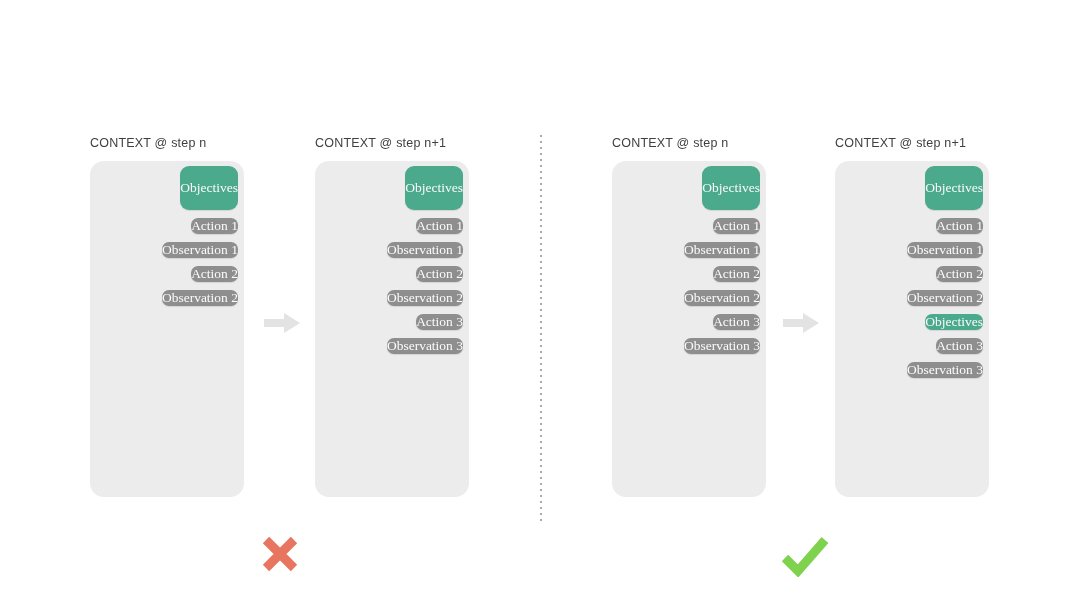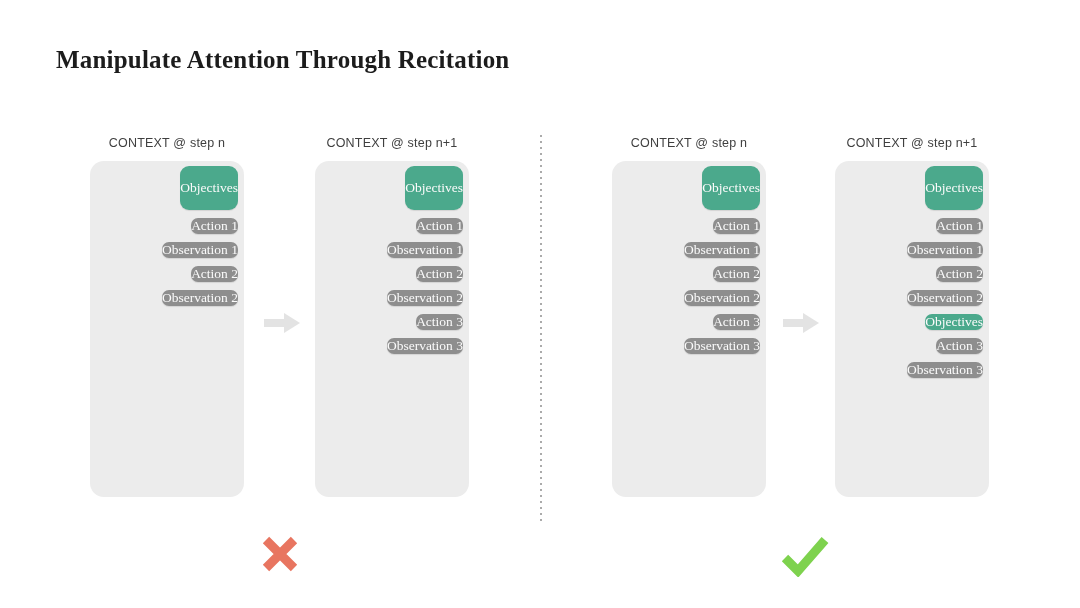--- a/index.html
+++ b/index.html
@@ -13,21 +13,21 @@
     --arrow:#e3e3e3; --cross:#e87560; --check:#7ed24e;
   }
   .stage { position:absolute; inset:0; }
   .title {
     position:absolute; left:56px; top:46px;
     font-family:"Liberation Serif","DejaVu Serif",serif;
     font-weight:700; font-size:25px; color:#1c1c1c; letter-spacing:0.2px;
   }
   .column { position:absolute; top:136px; width:154px; }
   .col-header {
-    font-size:12.5px; color:#3f3f3f; text-align:center;
+    font-size:12.5px; color:#3f3f3f; text-align:left;
     height:16px; margin-bottom:9px; letter-spacing:0.2px; white-space:nowrap;
   }
   .stack {
     background:var(--container); border-radius:14px; height:336px;
     padding:5px 6px; display:flex; flex-direction:column; gap:8px;align-items:flex-end;
   }
   .pill {
     height:16px; border-radius:7px; flex:0 0 auto;
     color:#fbfbfb;
     font-family:"Liberation Serif","DejaVu Serif",serif; font-size:13.5px;
@@ -42,21 +42,20 @@
     position:absolute; left:540px; top:135px; width:2px; height:387px;
     background-image:repeating-linear-gradient(to bottom,#ababab 0 2px,transparent 2px 6px);
   }
   .verdict { position:absolute; }
 </style>
 </head>
 <body style="--teal: #4ba98c; --gray: #8e8e8e; --container: #ececec; --arrow: #e3e3e3; --cross: #e87560; --check: #7ed24e;">
 
 <div class="stage">
 
-  <h1 class="title">Manipulate Attention Through Recitation</h1>
 
   <section class="column" style="left:90px">
     <div class="col-header">CONTEXT @ step n</div>
     <div class="stack">
         <div class="pill pill-objective pill-tall">Objectives</div>
         <div class="pill pill-step">Action 1</div>
         <div class="pill pill-step">Observation 1</div>
         <div class="pill pill-step">Action 2</div>
         <div class="pill pill-step">Observation 2</div>
       </div>

